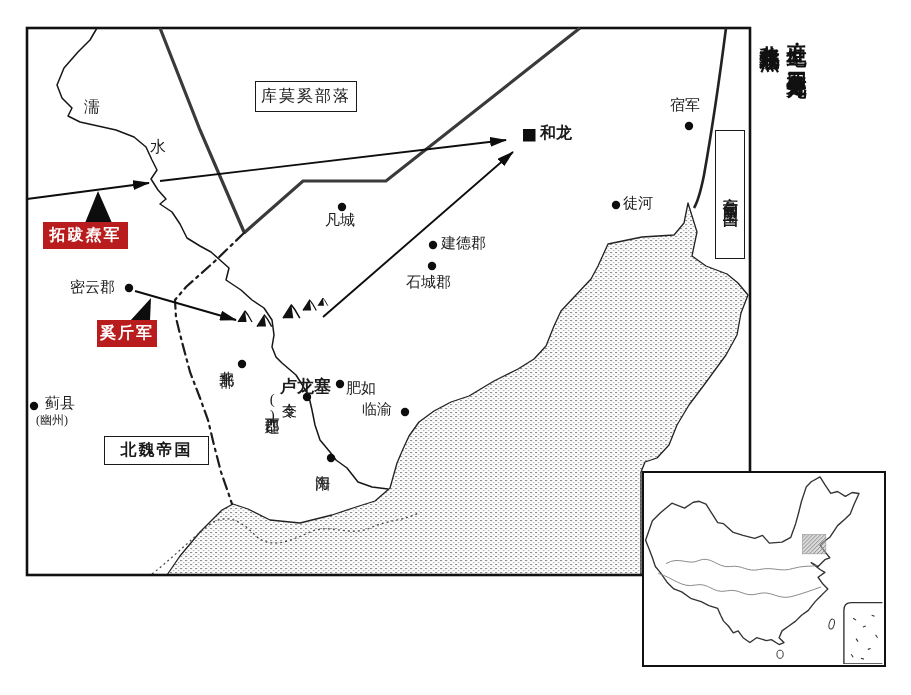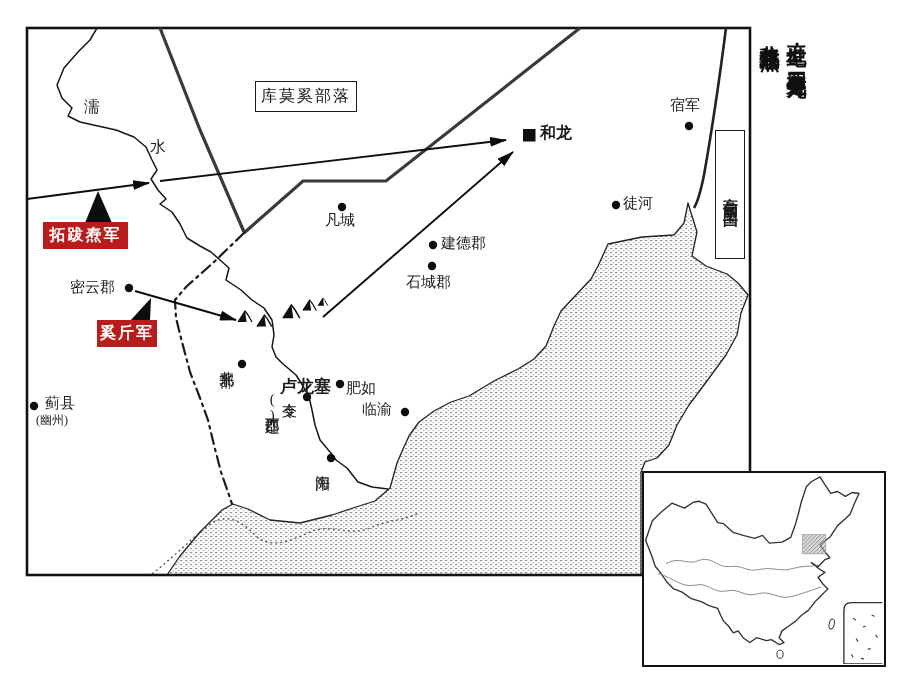--- a/index.html
+++ b/index.html
@@ -117,20 +117,23 @@
   <div class="lbl lbl-v" style="left:218px;top:359px;">北平郡</div>
   <div class="lbl" style="left:263px;top:391px;writing-mode:vertical-rl;text-orientation:upright;line-height:1.15;">
     <div>令支</div>
     <div>(辽西郡)</div>
   </div>
   <div class="lbl lbl-v" style="left:314px;top:463px;">海阳</div>
 
   <div class="boxlbl" style="left:255px;top:81px;width:100px;height:29px;">
     <span>库莫奚部落</span>
   </div>
+  <div class="boxlbl bold" style="left:104px;top:436px;width:103px;height:27px;">
+    <span>北魏帝国</span>
+  </div>
   <div class="boxlbl bold vbox" style="left:715px;top:130px;width:28px;height:127px;font-size:15px;letter-spacing:4px;">
     <span>高句丽王国</span>
   </div>
 
   <div class="armybox" style="left:43px;top:222px;width:85px;height:27px;">
     <span>拓跋焘军</span>
   </div>
   <div class="armybox" style="left:97px;top:320px;width:60px;height:27px;">
     <span>奚斤军</span>
   </div>

